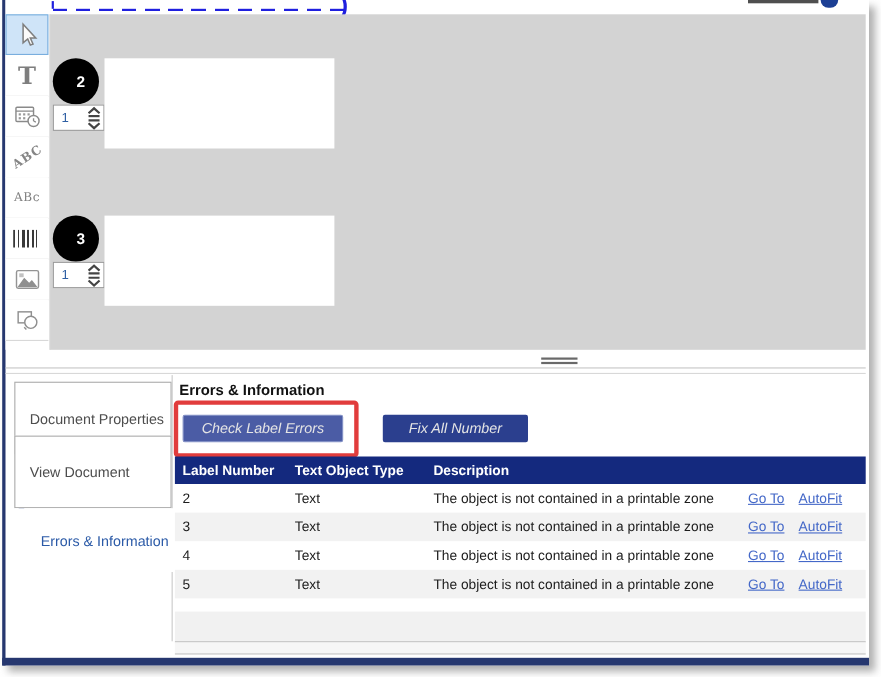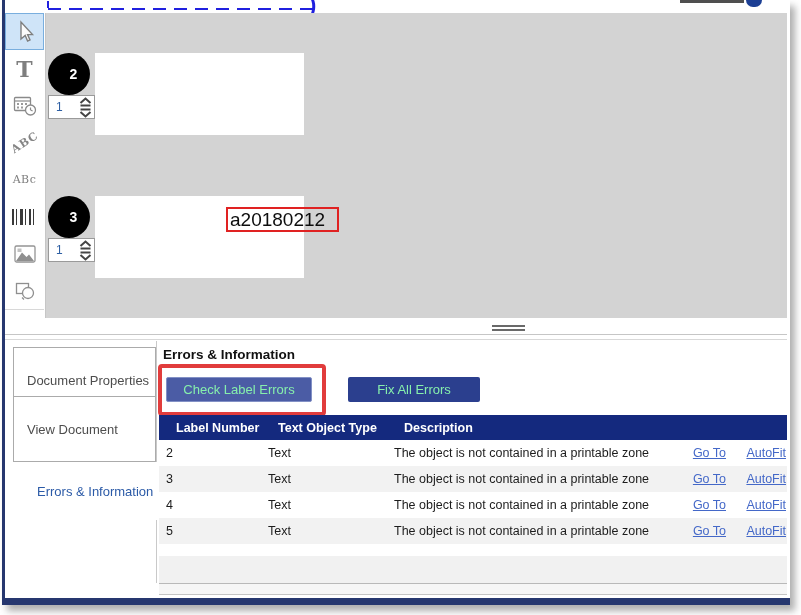--- a/index.html
+++ b/index.html
@@ -43,32 +43,32 @@
   .hline{left:0;width:782px;height:1px;}
   
   .tabbox{left:8px;width:143px;border:1px solid #ababab;background:#fff;display:flex;align-items:center;
     font-size:13px;color:#4d4d4d;padding-left:13px;box-sizing:border-box;}
   #tab-errors{left:8px;width:144px;background:#fff;display:flex;align-items:center;font-size:13px;
     color:#2b5aa7;padding-left:24px;box-sizing:border-box;}
   .tab-indicator{left:12px;width:5px;background:#203a78;}
   .vsep{left:151px;width:1px;background:#c9c9c9;}
   #panel-title{left:158px;top:347px;font-size:13.5px;font-weight:bold;color:#111;}
   #red-annotation{left:153px;top:364px;width:160px;height:44px;border:4px solid #e13c3c;border-radius:4px;}
-  .btn{display:flex;align-items:center;justify-content:center;color:#86efac;font-size:13px;cursor:pointer;}
+  .btn{display:flex;align-items:center;justify-content:center;color:#e5e5e5;font-size:13px;cursor:pointer;font-style:italic;}
   #btn-check{left:161px;top:377px;width:146px;height:25px;background:#4b5ca5;border:1px solid #8290c5;
     box-sizing:border-box;border-radius:2px;}
   #btn-fix{left:343px;top:377px;width:132px;height:25px;background:#2b3f8e;border-radius:2px;}
   
   #etable{left:154px;top:415px;width:628px;}
   .thead{display:grid;grid-template-columns:102px 126px 286px;height:25px;align-items:center;
-    background:#14297e;color:#fff;font-weight:bold;font-size:12.5px;padding-left:17px;}
+    background:#14297e;color:#fff;font-weight:bold;font-size:12.5px;padding-left:7px;}
   .trow{display:grid;grid-template-columns:102px 126px 286px 46px 60px;height:26px;align-items:center;
     font-size:12.5px;color:#1c1c1c;padding-left:7px;}
   .trow:nth-child(even){background:#f2f2f2;}
-  .lnk{color:#4468c8;text-decoration:underline;cursor:pointer;text-align:right;}
+  .lnk{color:#4468c8;text-decoration:underline;cursor:pointer;}
   .fill1{left:154px;top:556px;width:628px;height:27px;background:#f1f1f1;border-bottom:1px solid #b9b9b9;}
   .fill2{left:154px;top:584px;width:628px;height:10px;background:#f6f6f6;border-bottom:1px solid #c4c4c4;}
   #bottom-bar{left:-3px;bottom:0;width:788px;height:7px;background:#26376f;}
 </style>
 </head>
 <body>
 
 <div id="window">
 
   <div id="topstrip" class="abs">
@@ -155,40 +155,37 @@
             <polyline points="2.5,7 7.5,2.5 12.5,7" fill="none" stroke="#444" stroke-width="2"></polyline>
             <line x1="2.5" y1="9.5" x2="12.5" y2="9.5" stroke="#444" stroke-width="2"></line>
           </svg></button>
       <button class="spinbtn"><svg width="15" height="11">
             <line x1="2.5" y1="1.5" x2="12.5" y2="1.5" stroke="#444" stroke-width="2"></line>
             <polyline points="2.5,4 7.5,8.5 12.5,4" fill="none" stroke="#444" stroke-width="2"></polyline>
           </svg></button>
     </span>
   </div>
   <div class="abs label-rect" style="left:90px;top:196px;"></div>
-  <div class="abs red-box" style="left:221px;top:207px;">
-    <span>a20180212</span>
-  </div>
 
   <div class="abs grip-line" style="top:325px;"></div>
   <div class="abs grip-line" style="top:329px;"></div>
   <div class="abs hline" style="top:334px;background:#c6c6c6;"></div>
   <div class="abs hline" style="top:339px;background:#d8d8d8;"></div>
 
   <div class="abs tabbox" style="top:347px;height:66px;">Document Properties</div>
   <div class="abs tabbox" style="top:396px;height:66px;">View Document</div>
   <div class="abs tab-indicator" style="top:462px;height:58px;"></div>
   <div id="tab-errors" class="abs" style="top:462px;height:58px;">Errors &amp; Information</div>
   <div class="abs vsep" style="top:341px;height:121px;"></div>
   <div class="abs vsep" style="top:520px;height:63px;"></div>
 
   <div id="panel-title" class="abs">Errors &amp; Information</div>
   <div id="red-annotation" class="abs"></div>
   <div id="btn-check" class="abs btn">Check Label Errors</div>
-  <div id="btn-fix" class="abs btn">Fix All Errors</div>
+  <div id="btn-fix" class="abs btn">Fix All Number</div>
 
   <div id="etable" class="abs">
     <div class="thead">
       <span>Label Number</span>
       <span>Text Object Type</span>
       <span>Description</span>
     </div>
     <div>
       <div class="trow">
         <span>2</span>

